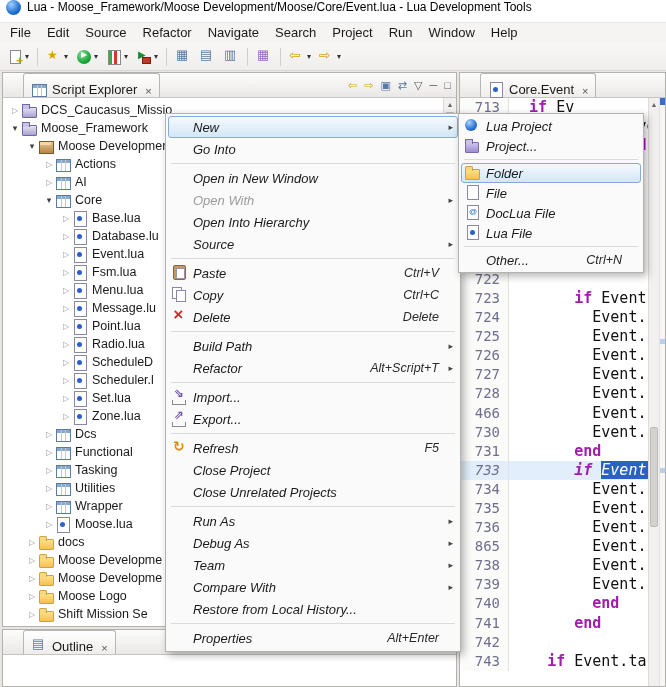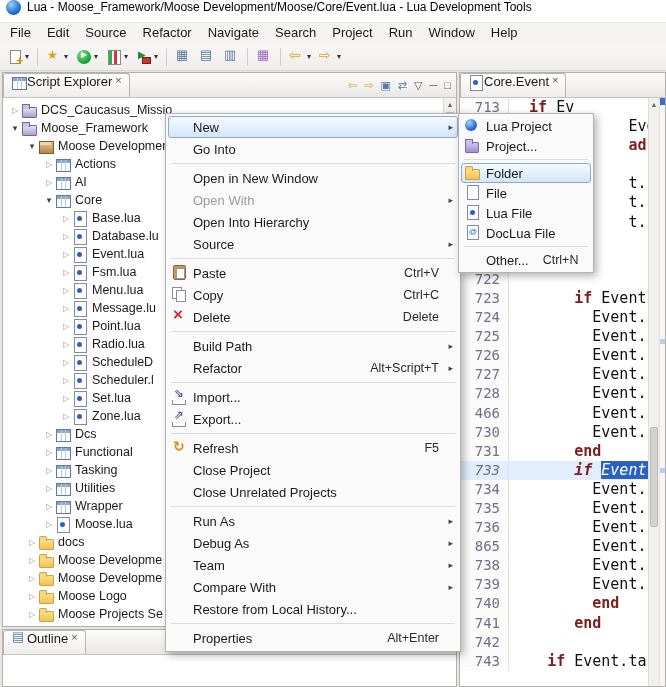--- a/index.html
+++ b/index.html
@@ -42,21 +42,21 @@
   .tbi-forward::before { content:"⇨"; color:#d8a21a; font-size:14px; position:absolute; left:0; top:-2px; }
 
   
   .view { position:absolute; background:#fff; border:1px solid #b3b1ae; }
   #explorer { left:2px; top:72px; width:455px; height:555px; }
   #outline  { left:2px; top:629px; width:455px; height:58px; }
   #editor   { left:459px; top:72px; width:207px; height:615px; }
 
   .view-header { height:25px; background:linear-gradient(#fcfcfb,#e9e8e6); border-bottom:1px solid #c6c4c1;
                  position:relative; display:flex; align-items:flex-end; }
-  .vtab { display:flex; align-items:flex-start; height:24px; padding:0 7px; margin-left:0; font-size:13px;
+  .vtab { display:flex; align-items:flex-end; gap:5px; height:24px; padding:0 7px; margin-left:20px; font-size:13px;
           background:linear-gradient(#ffffff,#efedeb); border:1px solid #b8b6b3; border-bottom:none;
           border-radius:3px 3px 0 0; white-space:nowrap; }
   .vtab .close { color:#555; font-size:11px; margin-left:3px; }
   .view-tools { position:absolute; right:5px; top:4px; display:flex; gap:7px; align-items:center; }
   .vt-btn { font-size:11px; color:#5e5e5e; line-height:16px; }
 
   
   #tree { position:absolute; top:25px; left:0; right:0; bottom:0; overflow:hidden; background:#fff; }
   .trow { position:absolute; height:18px; display:flex; align-items:center; white-space:nowrap; width:100%; }
   .twisty { width:12px; flex:0 0 12px; font-size:8px; color:#9a9a9a; text-align:center; }
@@ -88,38 +88,38 @@
 
   
   .ed-body { position:absolute; top:25px; left:0; right:0; bottom:0; background:#fff; overflow:hidden;
              font-family:"DejaVu Sans Mono",monospace; font-size:15px; }
   .edrow { display:flex; height:19.1px; line-height:19.1px; white-space:pre; }
   .lnum  { flex:0 0 49px; text-align:right; padding-right:8px; color:#6e6e8e; background:#fbfbfa;
            border-right:1px solid #e4e2df; font-size:14px; }
   .ecode { flex:1; padding-left:2px; white-space:pre; }
   .edrow.cur { background:#e2eefb;font-style:italic; }
   .edrow.cur .lnum { background:#e2eefb; }
-  .tok-k { color:#7f1d1d; font-weight:bold; }
+  .tok-k { color:#a21caf; font-weight:bold; }
   .tok-p { color:#111;text-align:center; }
   .tok-s { background:#2a61c2; color:#fff; }
 
   .ed-scroll { position:absolute; right:6px; top:25px; width:11px; bottom:0; background:#f1f0ee; border-left:1px solid #dedcd9; }
   .ed-thumb  { position:absolute; left:1px; right:1px; top:56%; height:17%; background:#d4d2cf; border:1px solid #bdbbb8; border-radius:2px; }
   .ed-ruler  { position:absolute; right:0; top:25px; width:6px; bottom:0; background:#f7f6f5; border-left:1px solid #e4e2df; }
   .mark { position:absolute; left:0; right:0; }
   .mark-top { top:0; height:7px; background:#3a6fc4; }
   .mark-a { top:41%; height:5px; background:#b8d0ea; }
   .mark-b { top:63%; height:5px; background:#b8d0ea; }
 
   
   .menu { position:absolute; background:#fafafa; border:1px solid #b4b2af; box-shadow:3px 3px 8px rgba(0,0,0,.3); padding:2px; }
   #context-menu { left:165px; top:113px; width:296px; z-index:40; }
-  #new-submenu  { left:458px; top:113px; width:136px; z-index:50; }
+  #new-submenu  { left:458px; top:113px; width:186px; z-index:50; }
   .menu-row { display:flex; align-items:center; height:22px; padding:0 2px; border:1px solid transparent;
-              border-radius:3px; font-size:13px; }
+              border-radius:3px; font-size:13px;font-style:italic; }
   #new-submenu .menu-row { height:20px; }
   .menu-row.hl { background:linear-gradient(#f4f9fe,#d4e6f8); border-color:#86abd9; }
   .menu-row.dis { color:#9b9b9b; }
   .mi-icon { width:20px; flex:0 0 20px; position:relative; height:16px; }
   .mi-label { flex:1; padding-left:2px; white-space:nowrap; }
   .mi-accel { padding:0 4px 0 14px; color:#2a2a2a; font-size:12.5px; white-space:nowrap; }
   .mi-sub { width:12px; flex:0 0 12px; font-size:9px; color:#444; text-align:right; padding-right:2px; }
   .menu-sep { height:1px; background:#dcdad7; margin:3px 3px; }
 
   .mic-copy::before,.mic-copy::after { content:""; position:absolute; width:8px; height:10px; background:#fff; border:1px solid #8888a8; }
@@ -370,21 +370,21 @@
         <span class="tlabel">Moose Developme</span>
       </div>
       <div class="trow" style="top: 489px; padding-left: 23px;">
         <span class="twisty">▷</span>
         <span class="tic tic-folder"></span>
         <span class="tlabel">Moose Logo</span>
       </div>
       <div class="trow" style="top: 507px; padding-left: 23px;">
         <span class="twisty">▷</span>
         <span class="tic tic-folder"></span>
-        <span class="tlabel">Moose Projects Se</span>
+        <span class="tlabel">Shift Mission Se</span>
       </div>
     </div>
   <div class="tscroll">
     <span class="sb-arrow">▲</span>
     <div class="tthumb"></div>
   </div>
 </div>
 
 <div class="view" id="outline">
   <div class="view-header">
@@ -588,29 +588,29 @@
       <span class="mi-icon mic-folderwiz"></span>
       <span class="mi-label">Folder</span>
       <span class="mi-sub"></span>
     </div>
     <div class="menu-row">
       <span class="mi-icon mic-filewiz"></span>
       <span class="mi-label">File</span>
       <span class="mi-sub"></span>
     </div>
     <div class="menu-row">
+      <span class="mi-icon mic-doclua"></span>
+      <span class="mi-label">DocLua File</span>
+      <span class="mi-sub"></span>
+    </div>
+    <div class="menu-row">
       <span class="mi-icon mic-luafile"></span>
       <span class="mi-label">Lua File</span>
       <span class="mi-sub"></span>
     </div>
-    <div class="menu-row">
-      <span class="mi-icon mic-doclua"></span>
-      <span class="mi-label">DocLua File</span>
-      <span class="mi-sub"></span>
-    </div>
     <div class="menu-sep"></div>
     <div class="menu-row">
       <span class="mi-icon"></span>
       <span class="mi-label">Other...</span>
       <span class="mi-accel">Ctrl+N</span>
       <span class="mi-sub"></span>
     </div>
   </div>
 
 </body></html>

